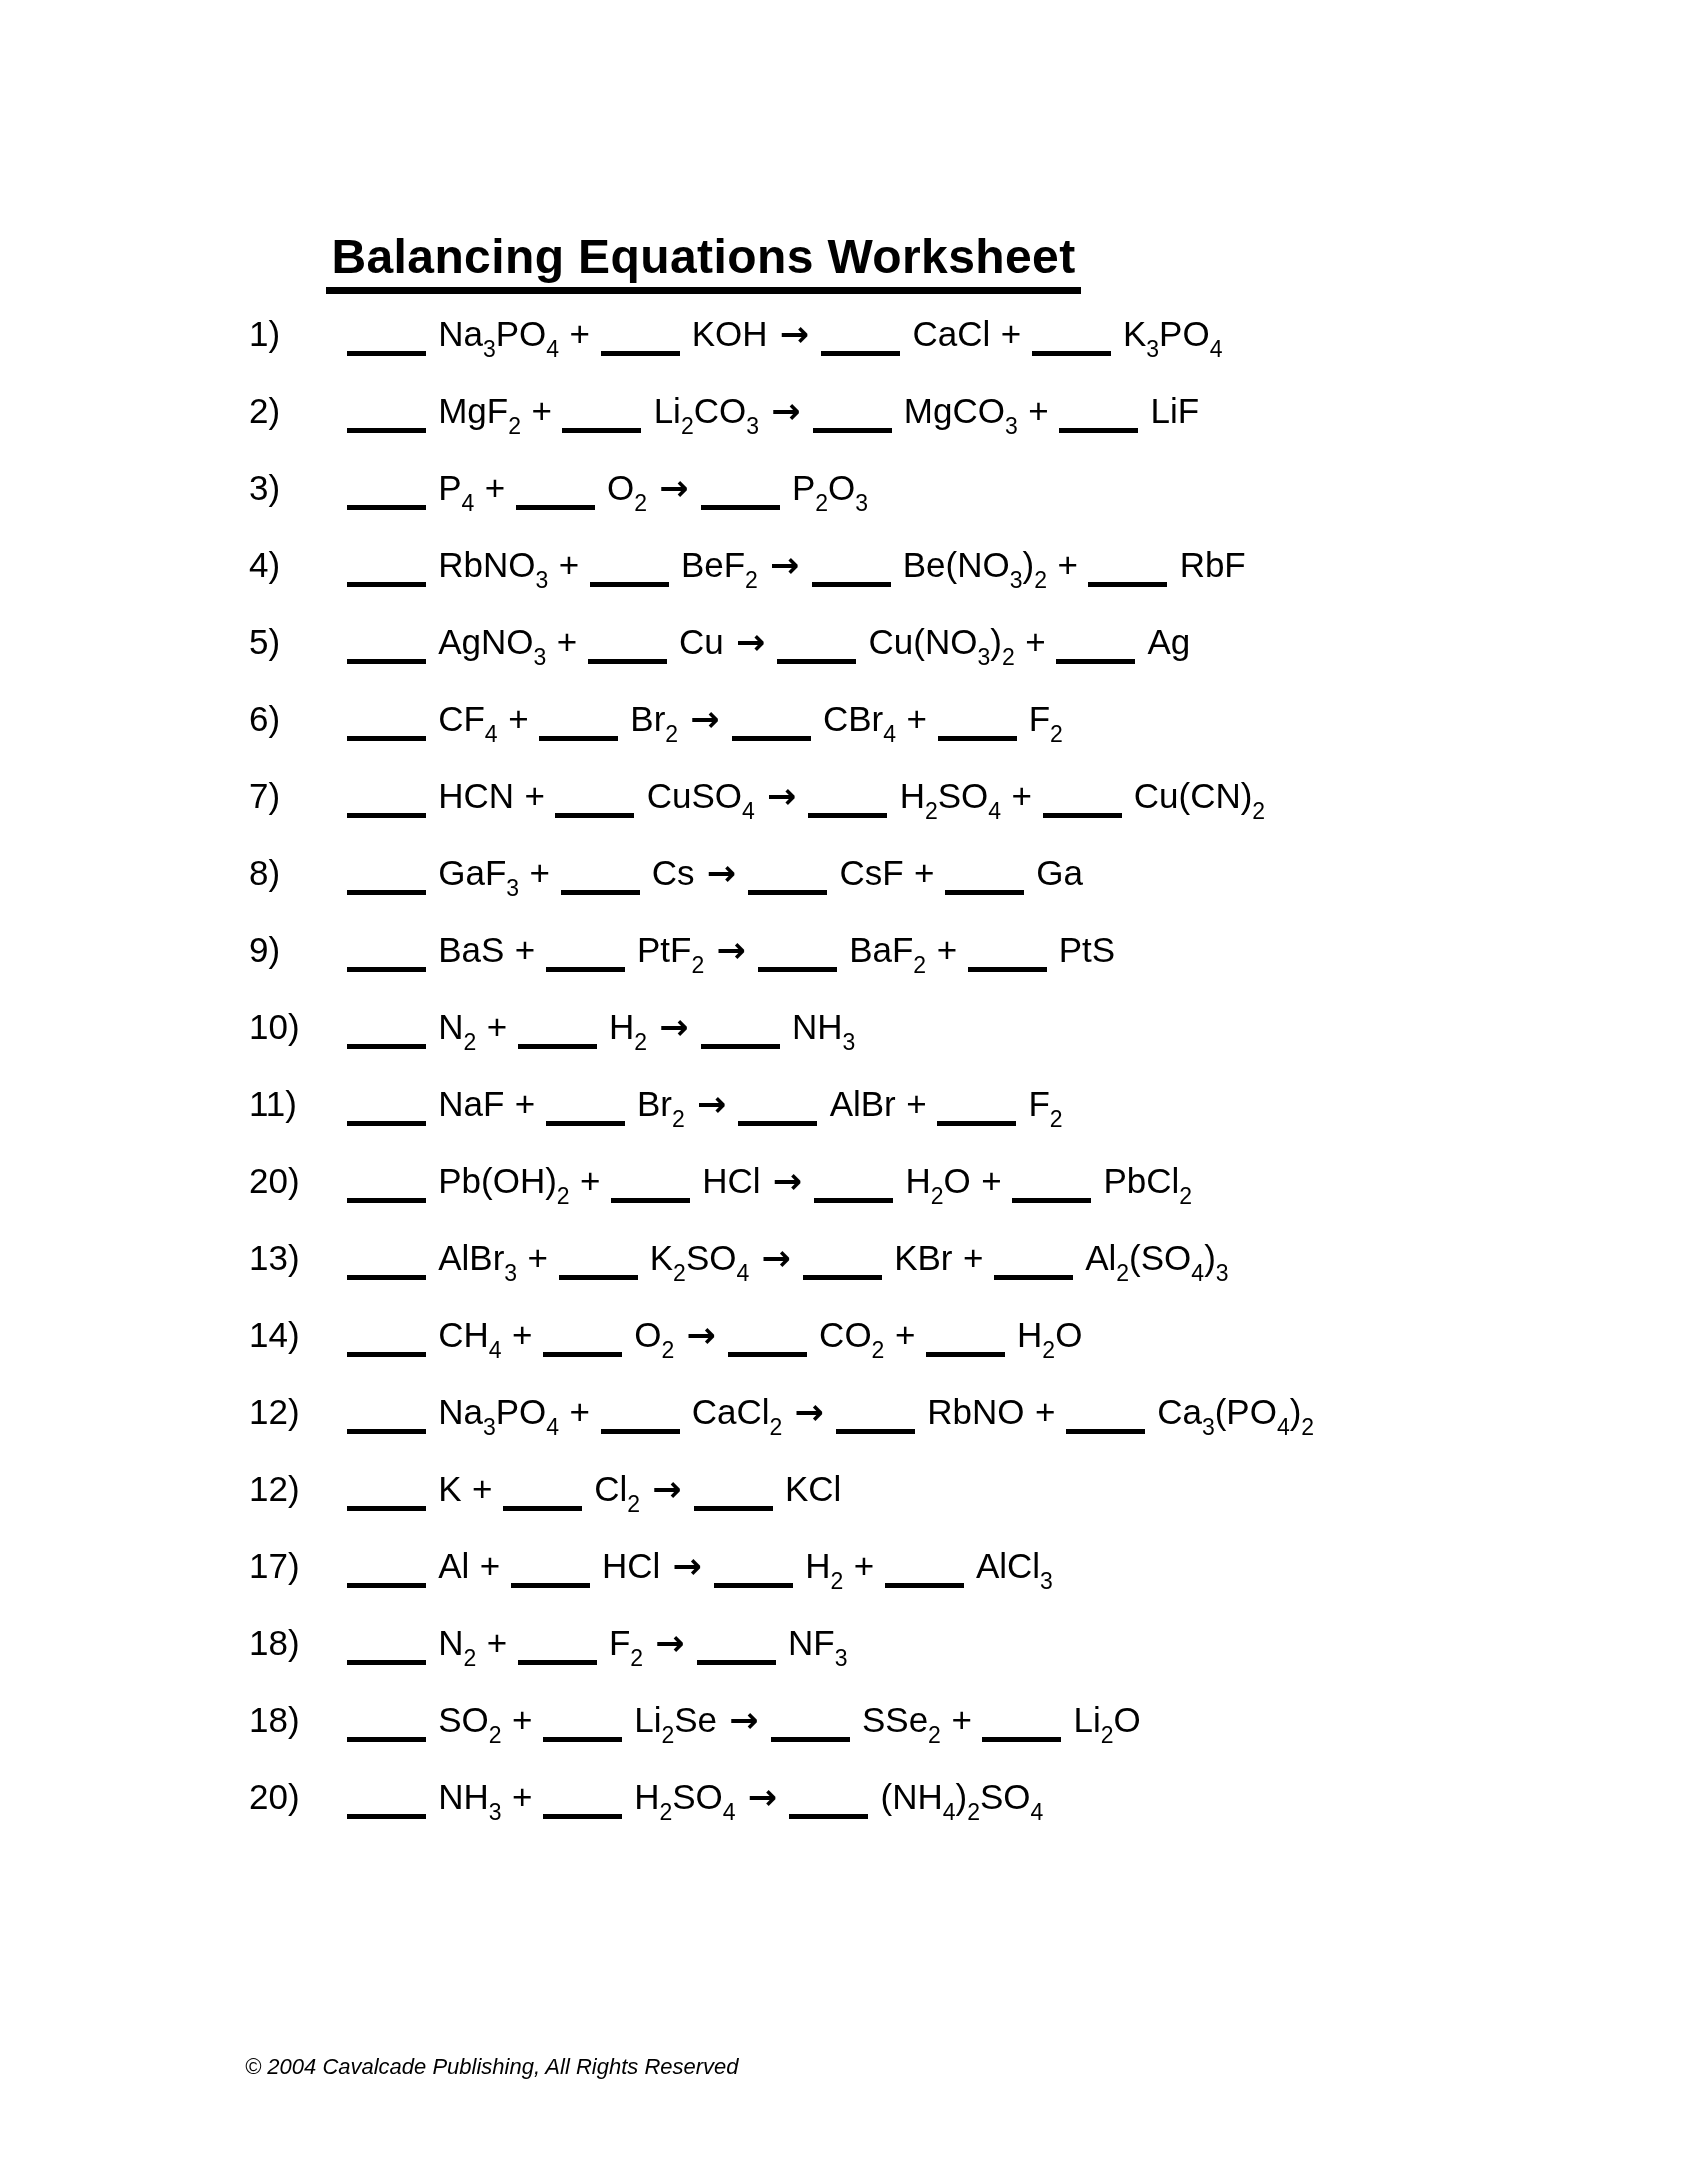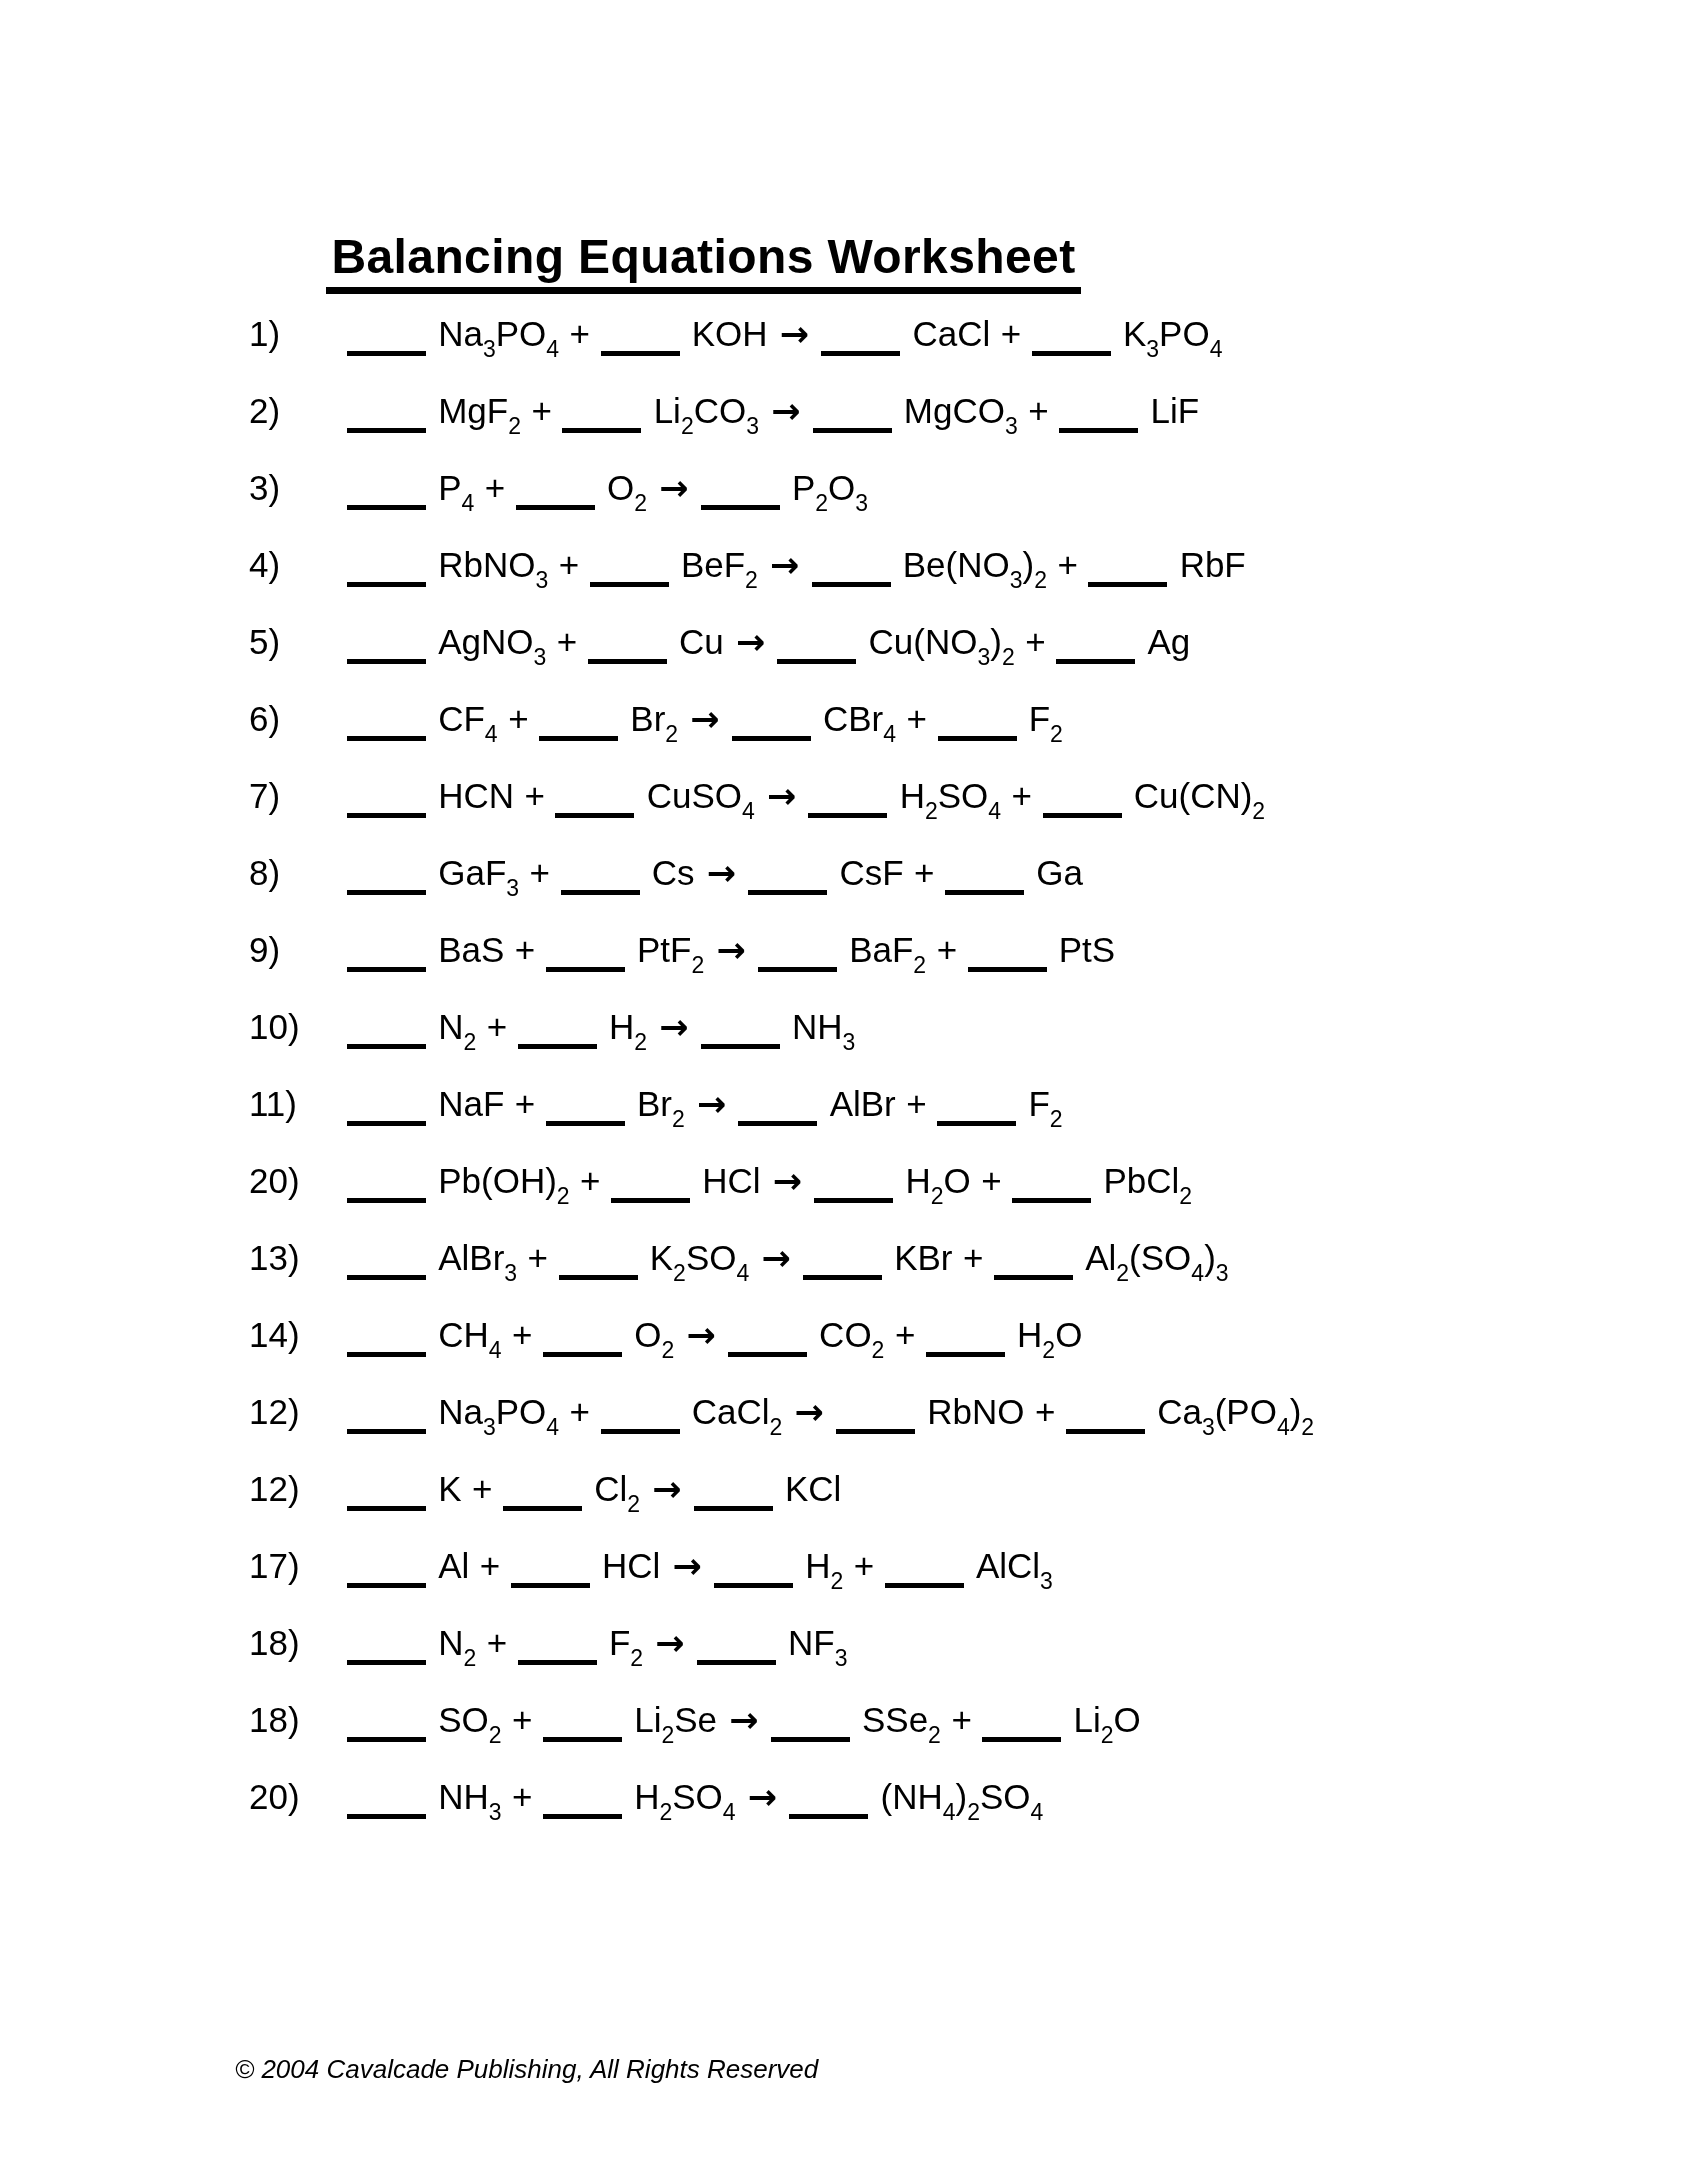--- a/index.html
+++ b/index.html
@@ -68,26 +68,26 @@
     margin: 0 10.5px;
   }
   .arrow {
     margin: 0 12.2px;
     font-weight: 600;
     font-family: "DejaVu Sans", sans-serif;
   }
   .footer {
     position: absolute;
     top: 2054px;
-    left: 235px;
+    left: 245px;
     right: 251px;
     display: flex;
     justify-content: space-between;
     font-style: italic;
-    font-size: 26px;
+    font-size: 22px;
   }
 </style>
 </head>
 <body>
 
 <div class="page">
 
   <div class="title-wrap">
     <h1 class="title">Balancing Equations Worksheet</h1>
   </div>

